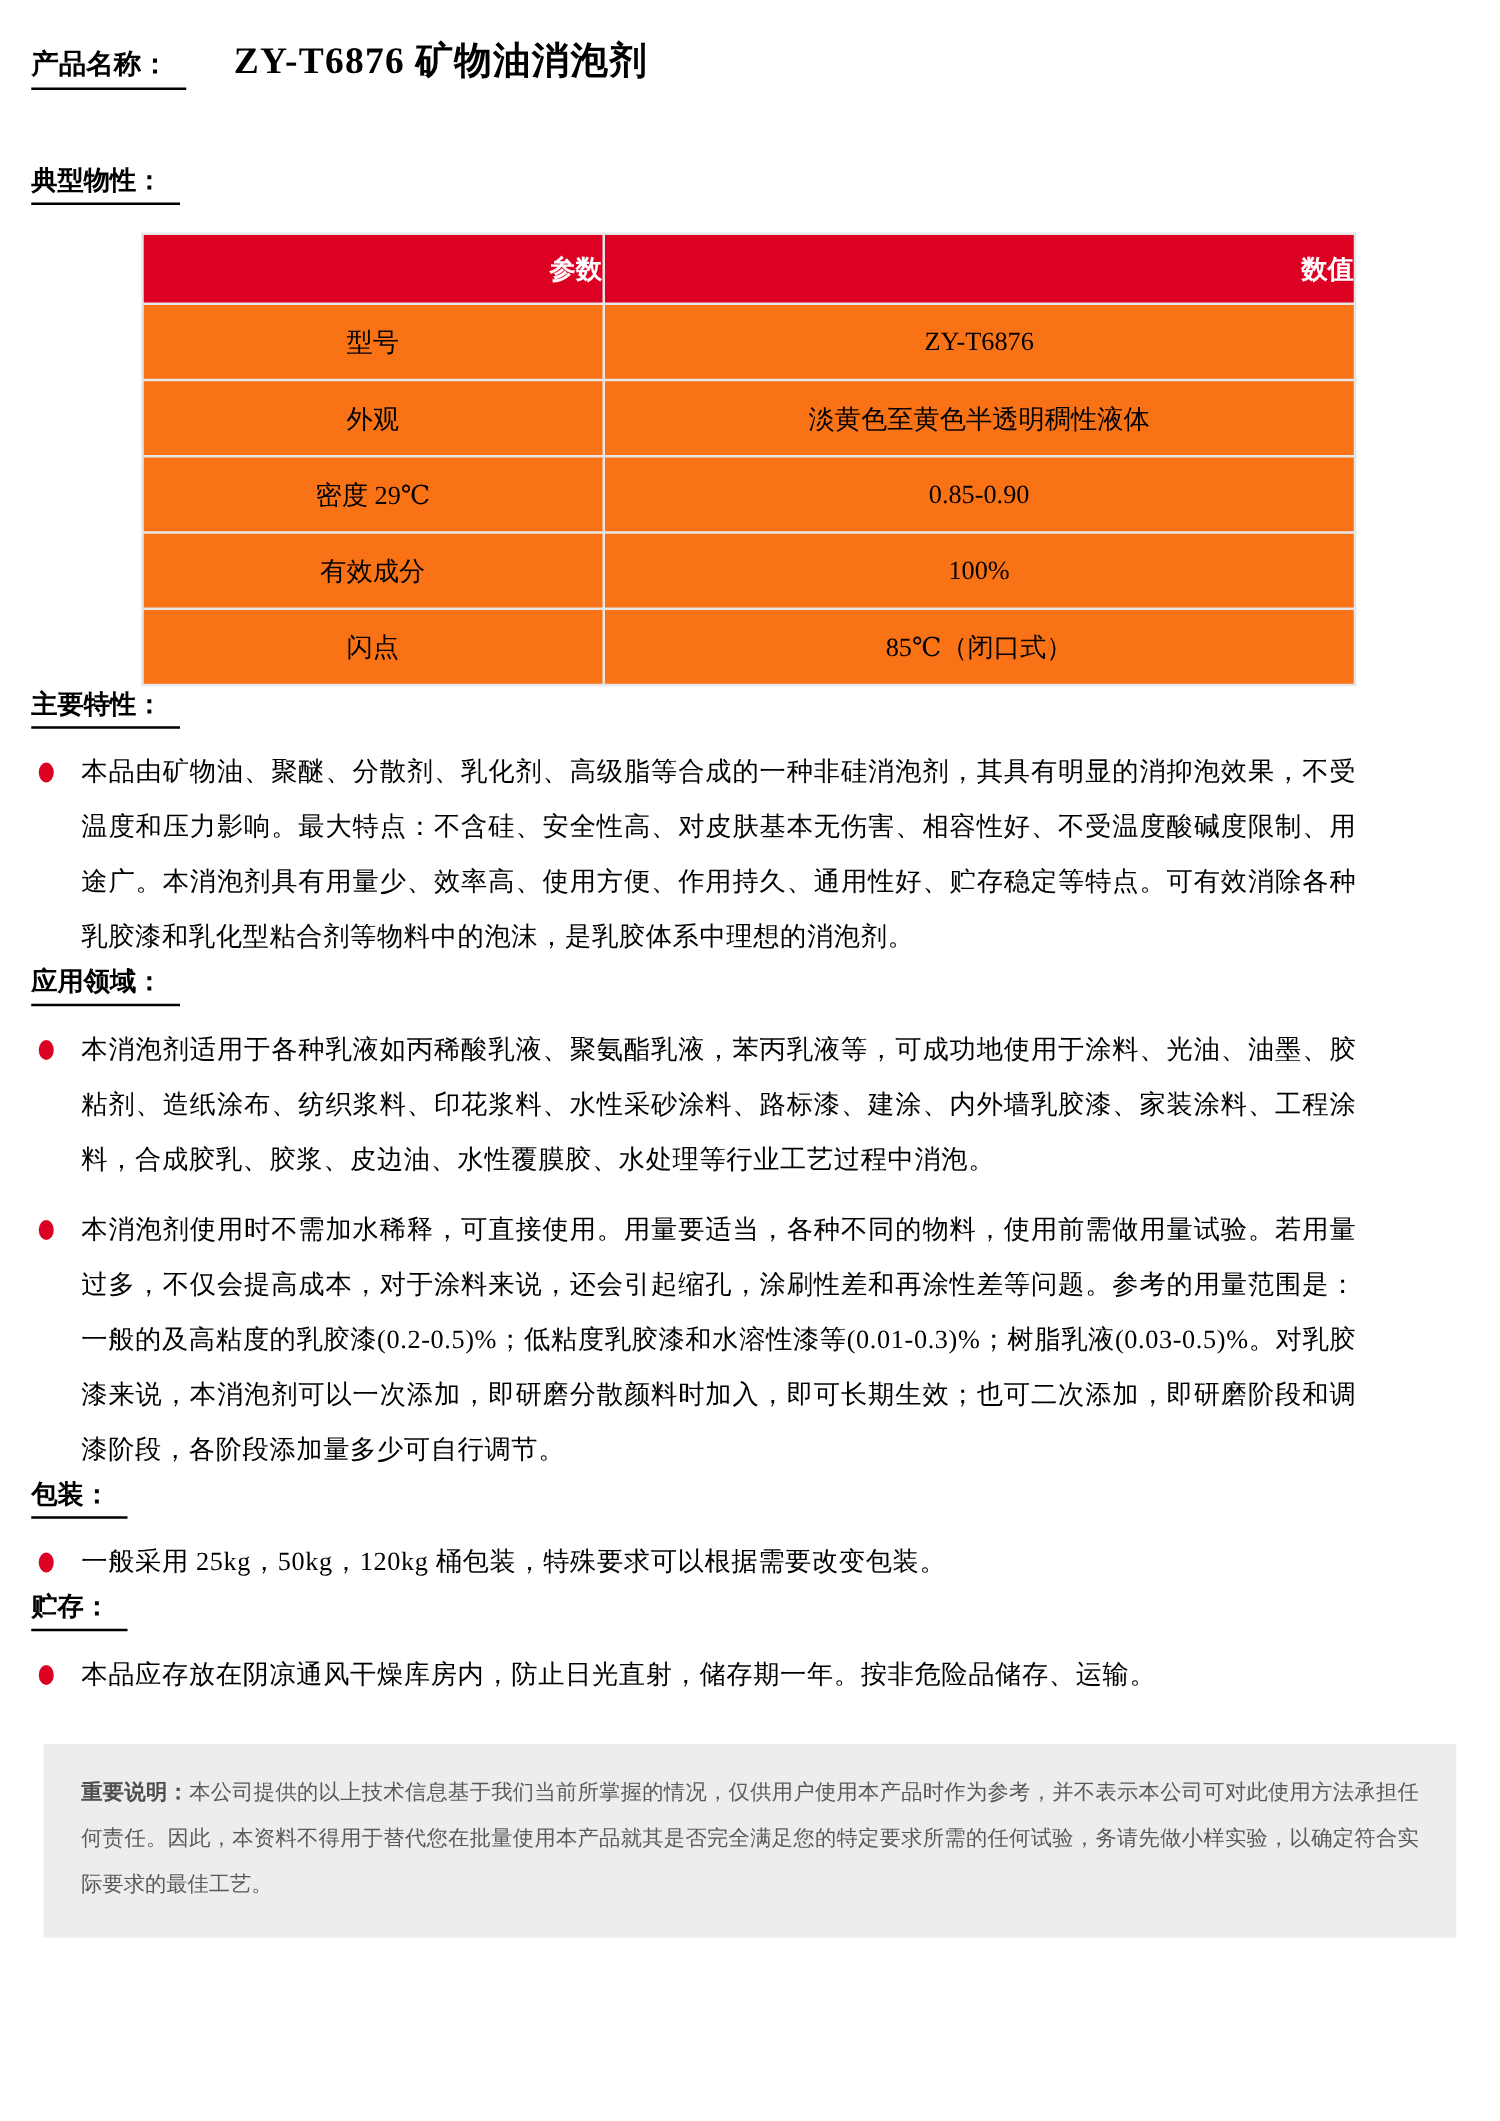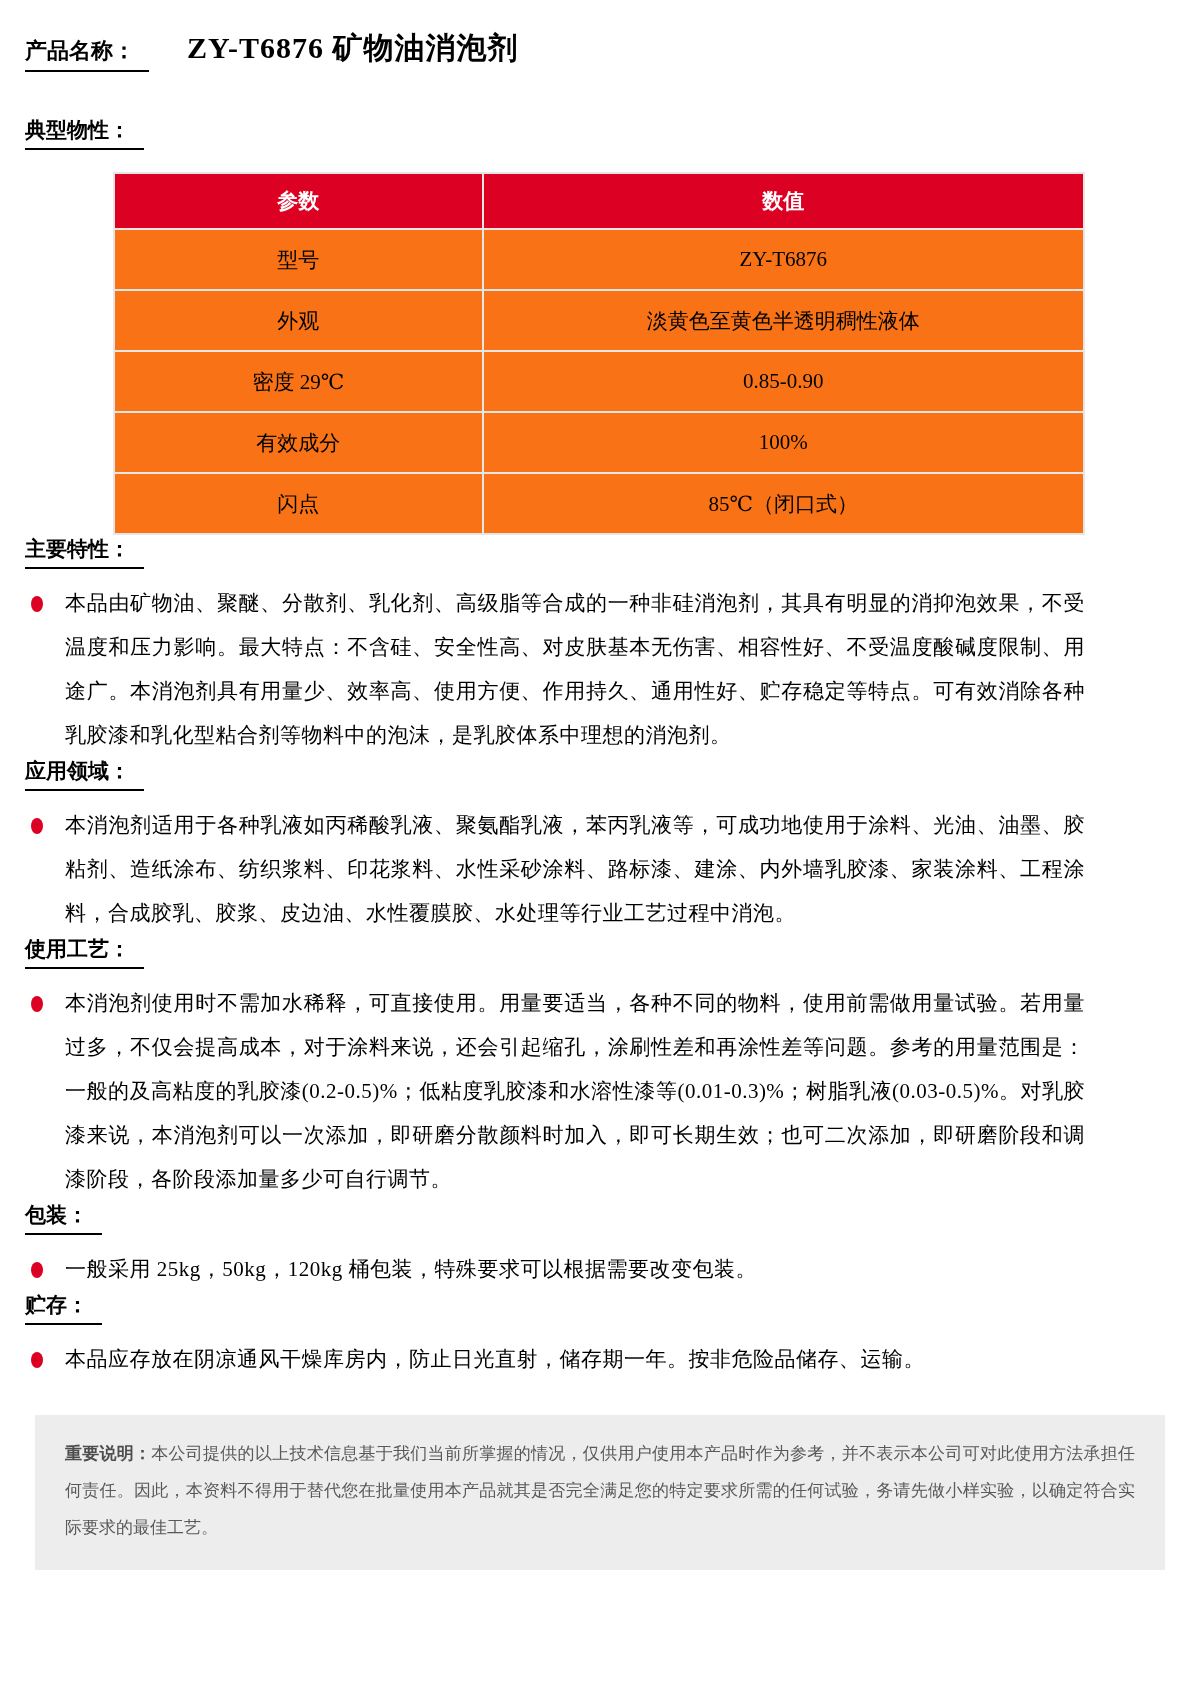--- a/index.html
+++ b/index.html
@@ -44,35 +44,35 @@
     letter-spacing:1px;
   }
   
   .section-heading{
     display:inline-block;
     font-weight:bold;
     font-size:21px;
     border-bottom:2px solid #000;
     padding:0 14px 4px 0;
   }
-  .section-heading.first{margin-top:28px;}
+  .section-heading.first{margin-top:42px;}
   
   .props-table{
     border-collapse:collapse;
     width:972px;
     margin:22px 0 0 88px;
     table-layout:fixed;
   }
   .props-table th{
     background:var(--accent-red);
     color:#fff;
     font-size:21px;
     font-weight:bold;
     height:56px;
-    text-align:center;
+    text-align:right;
     border:2px solid var(--border-gray);
   }
   .props-table td{
     height:61px;
     font-size:21px;
     text-align:center;
     border:2px solid var(--border-gray);
     background:#f97316;
   }
   .props-table .col-param{width:38%;}
@@ -171,23 +171,20 @@
   </div>
 
   <div>
     <span class="section-heading">应用领域：</span>
   </div>
   <div class="bullet-para">
     <span class="bullet"></span>
     <span>本消泡剂适用于各种乳液如丙稀酸乳液、聚氨酯乳液，苯丙乳液等，可成功地使用于涂料、光油、油墨、胶粘剂、造纸涂布、纺织浆料、印花浆料、水性采砂涂料、路标漆、建涂、内外墙乳胶漆、家装涂料、工程涂料，合成胶乳、胶浆、皮边油、水性覆膜胶、水处理等行业工艺过程中消泡。</span>
   </div>
 
-  <div>
-    <span class="section-heading">使用工艺：</span>
-  </div>
   <div class="bullet-para">
     <span class="bullet"></span>
     <span>本消泡剂使用时不需加水稀释，可直接使用。用量要适当，各种不同的物料，使用前需做用量试验。若用量过多，不仅会提高成本，对于涂料来说，还会引起缩孔，涂刷性差和再涂性差等问题。参考的用量范围是：一般的及高粘度的乳胶漆(0.2-0.5)%；低粘度乳胶漆和水溶性漆等(0.01-0.3)%；树脂乳液(0.03-0.5)%。对乳胶漆来说，本消泡剂可以一次添加，即研磨分散颜料时加入，即可长期生效；也可二次添加，即研磨阶段和调漆阶段，各阶段添加量多少可自行调节。</span>
   </div>
 
   <div>
     <span class="section-heading">包装：</span>
   </div>
   <div class="bullet-para">
     <span class="bullet"></span>

